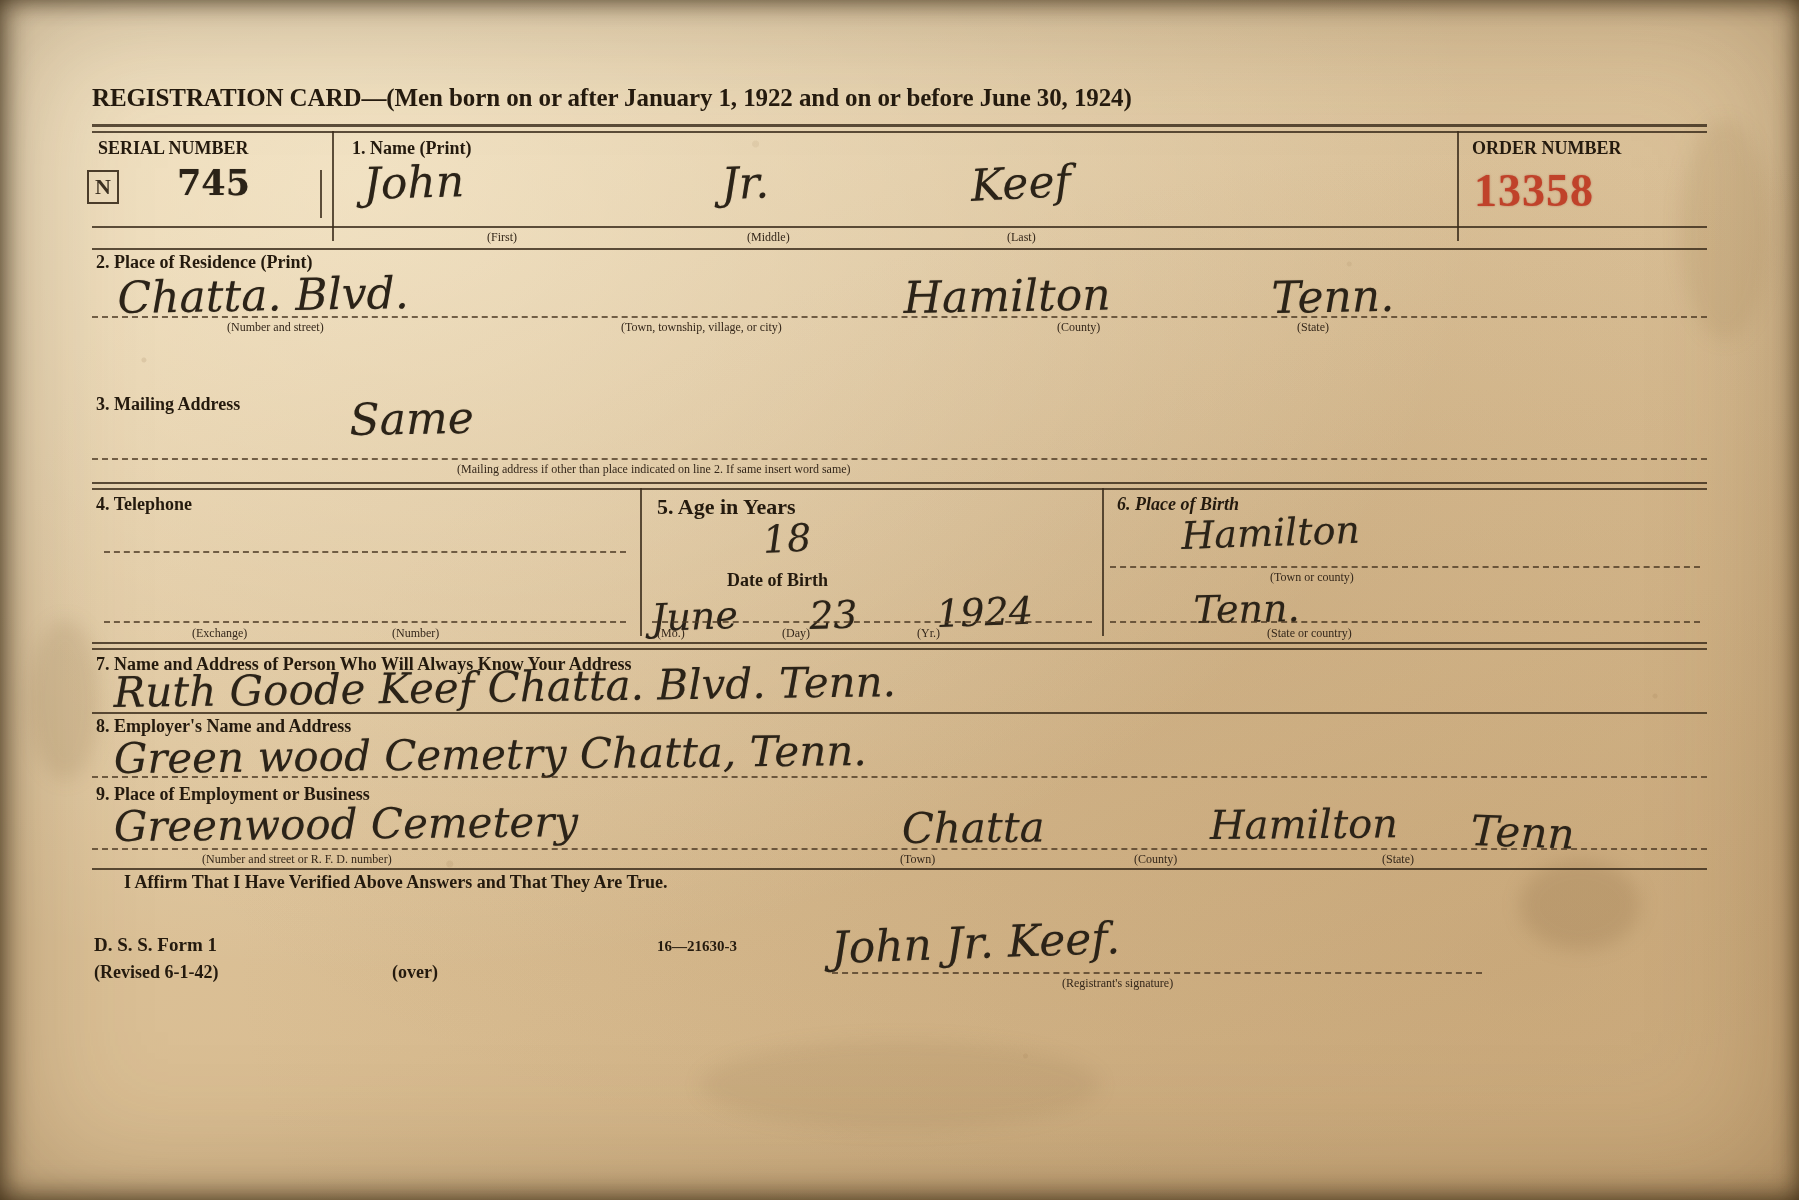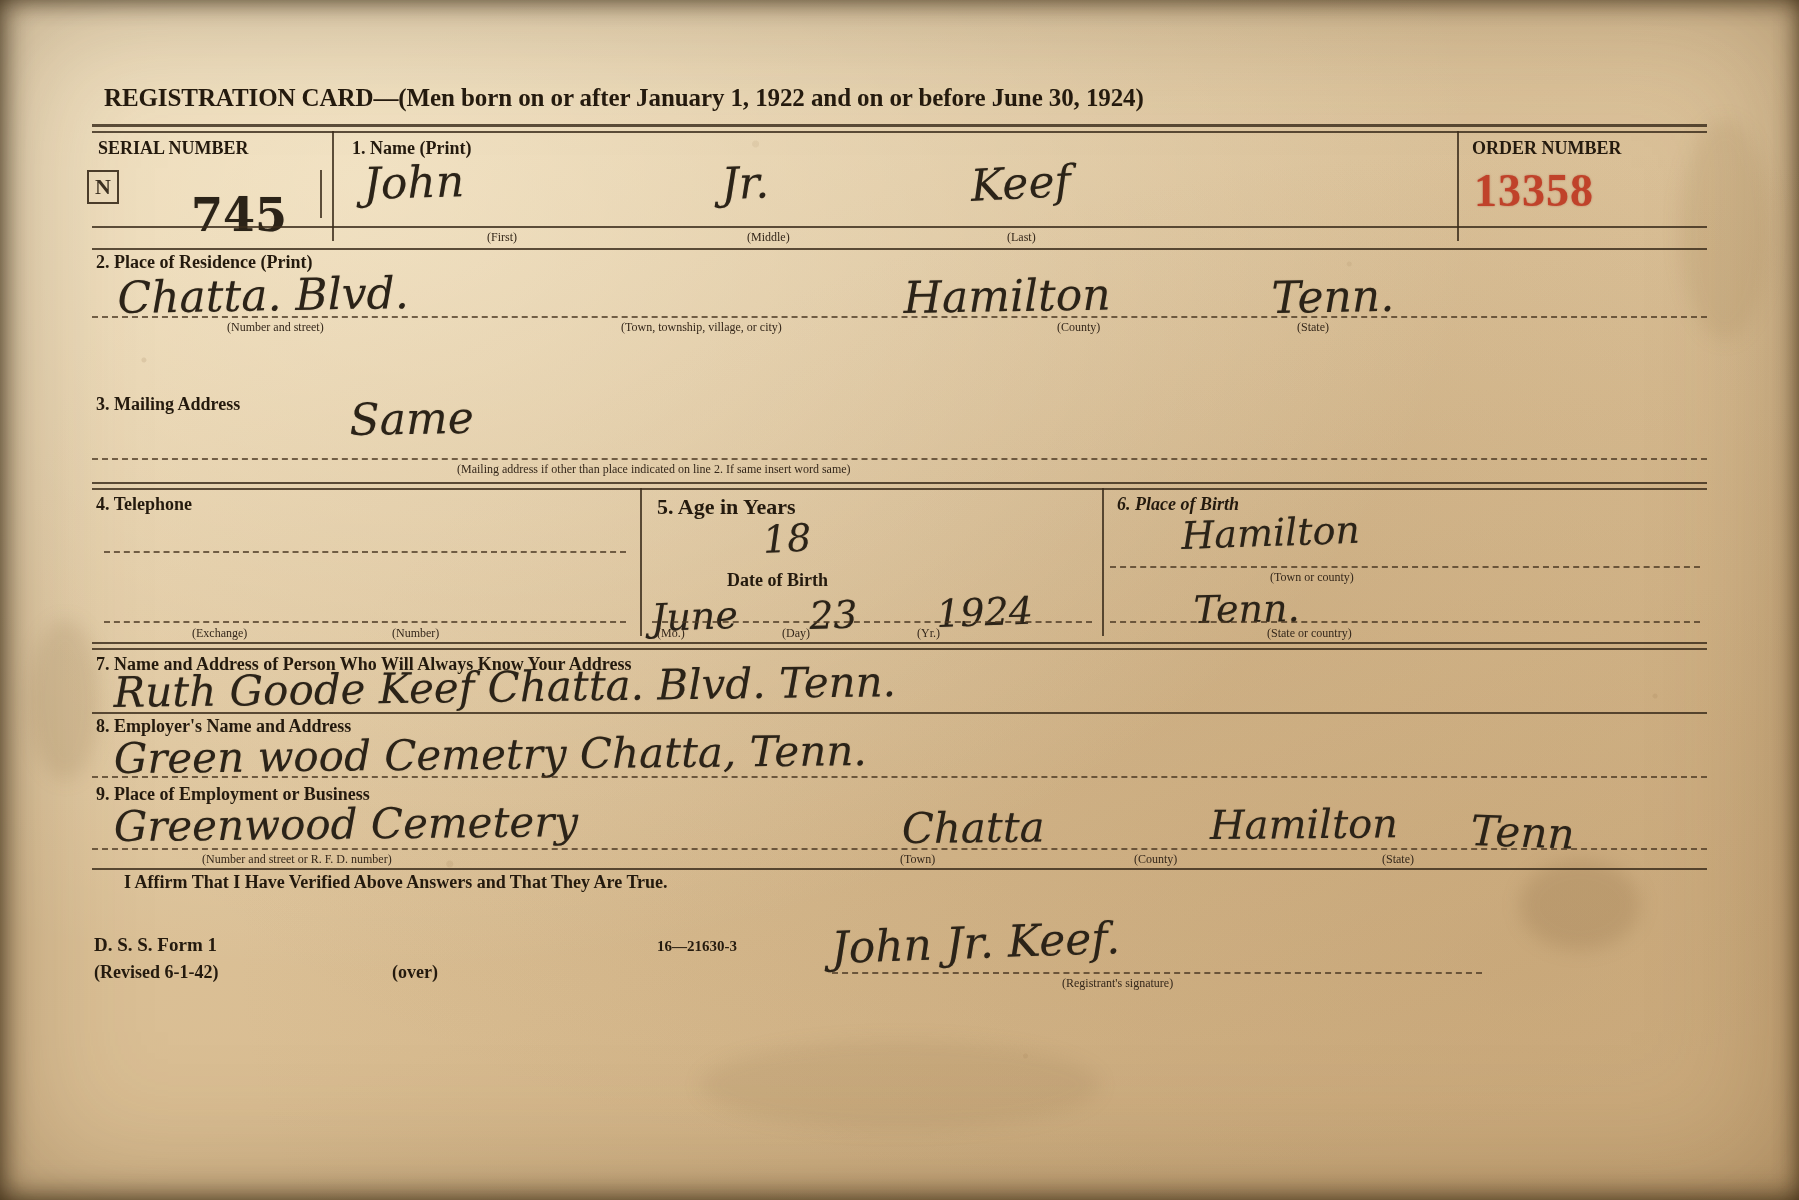--- a/index.html
+++ b/index.html
@@ -90,21 +90,20 @@
   .t {
     position: absolute;
     white-space: nowrap;
     font-family: "Liberation Serif", serif;
     color: #241a0e;
   }
   .title {
     font-weight: bold;
     font-size: 25px;
     letter-spacing: -0.1px;
-    margin-left: 12px;
   }
   .hdr {
     font-weight: bold;
     font-size: 19px;
   }
   .hdr-sc {
     font-weight: bold;
     font-size: 19px;
   }
   .capw {
@@ -178,21 +177,21 @@
     <div class="ln hline" style="left:0; top:55px; width:1615px;"></div>
 
     <div class="t hdr" style="left:6px; top:62px; font-size:18px;">SERIAL NUMBER</div>
     <div class="t hdr-sc" style="left:260px; top:62px; font-size:18px;">1. Name (Print)</div>
     <div class="t hdr" style="left:1380px; top:62px; font-size:18px;">ORDER NUMBER</div>
 
     <div class="ln vline" style="left:240px; top:55px; height:110px;"></div>
     <div class="ln vline" style="left:1365px; top:55px; height:110px;"></div>
 
     <div class="boxN" style="left:-5px; top:94px; width:28px; height:30px;">N</div>
-    <div class="hw hw-l" style="left:99px; top:86px; font-size:46px; font-style:normal; font-weight:bold; font-family:'DejaVu Serif',serif;margin-top:26px;">745</div>
+    <div class="hw hw-l" style="left:85px; top:86px; font-size:35px; font-style:normal; font-weight:bold; font-family:'DejaVu Serif',serif;">745</div>
     <div class="ln vline" style="left:228px; top:94px; height:48px;"></div>
 
     <div class="hw hw-l" style="left:272px; top:82px; transform:rotate(-1.5deg);">John</div>
     <div class="hw hw-l" style="left:630px; top:82px; transform:rotate(-2deg);">Jr.</div>
     <div class="hw hw-l" style="left:880px; top:84px; transform:rotate(-3deg);">Keef</div>
 
     <div class="ln hline" style="left:0; top:150px; width:1615px;"></div>
 
     <div class="t capw" style="left:395px; top:154px;">(First)</div>
     <div class="t capw" style="left:655px; top:154px;">(Middle)</div>

